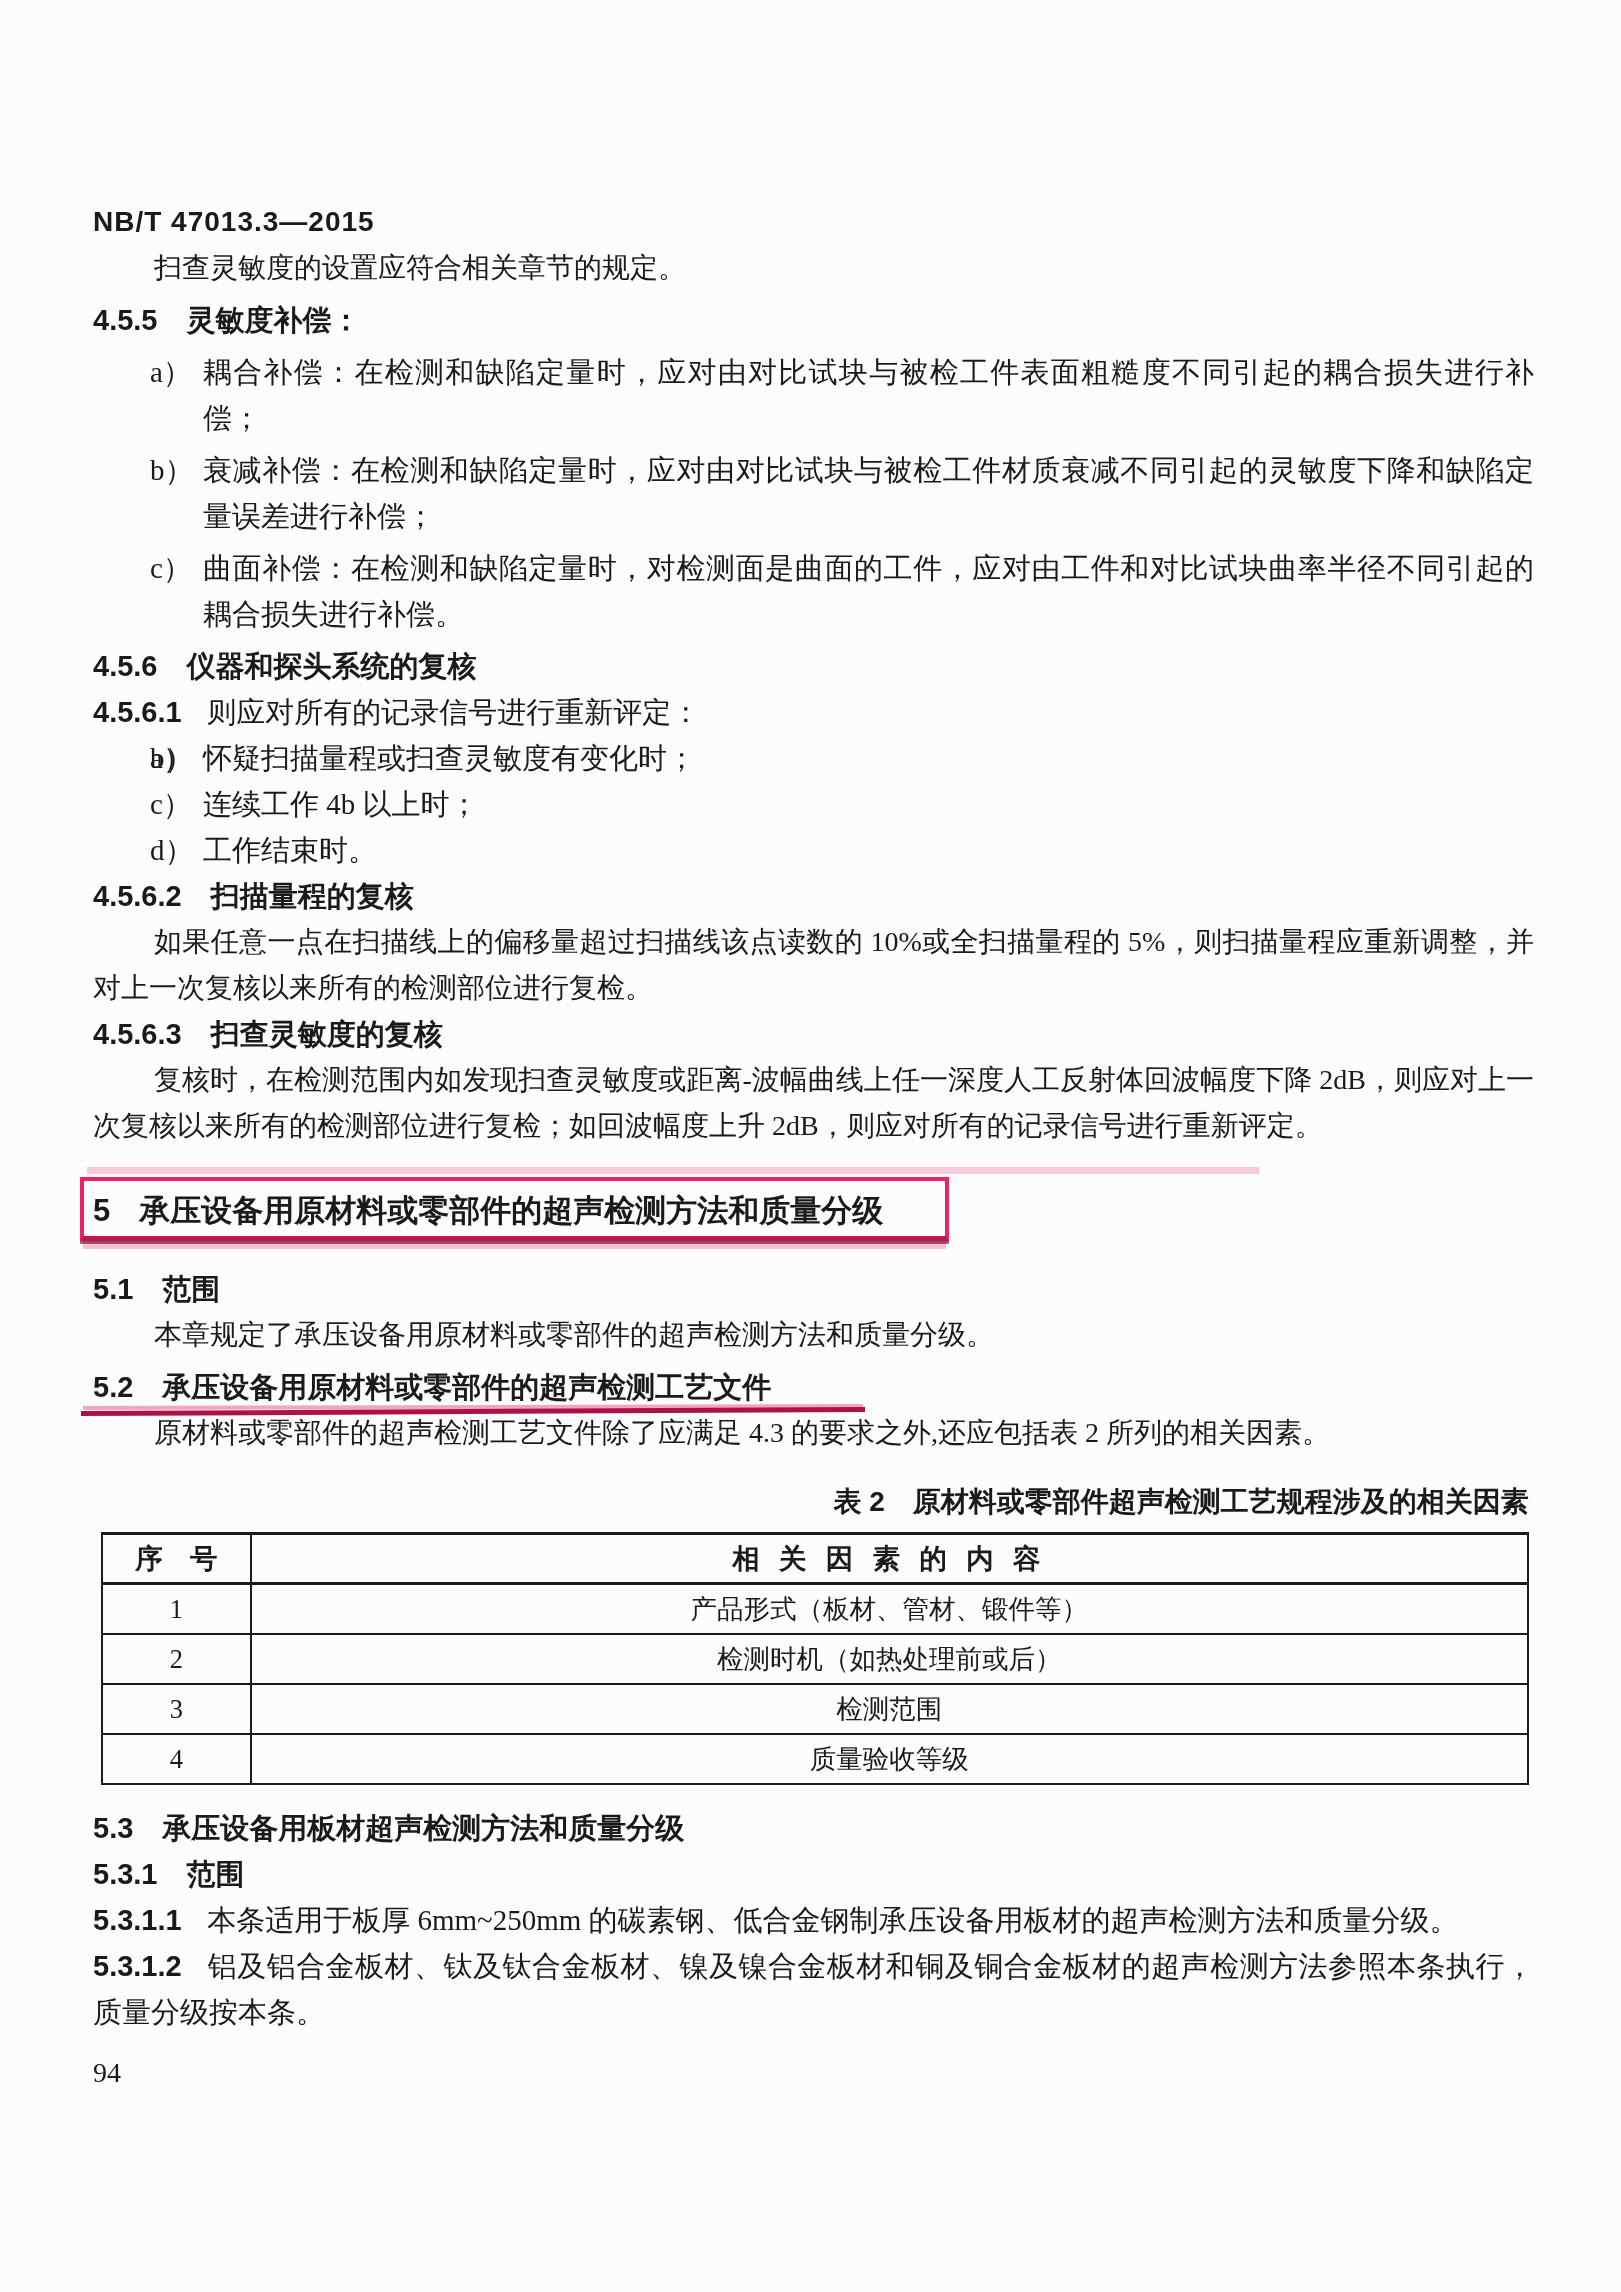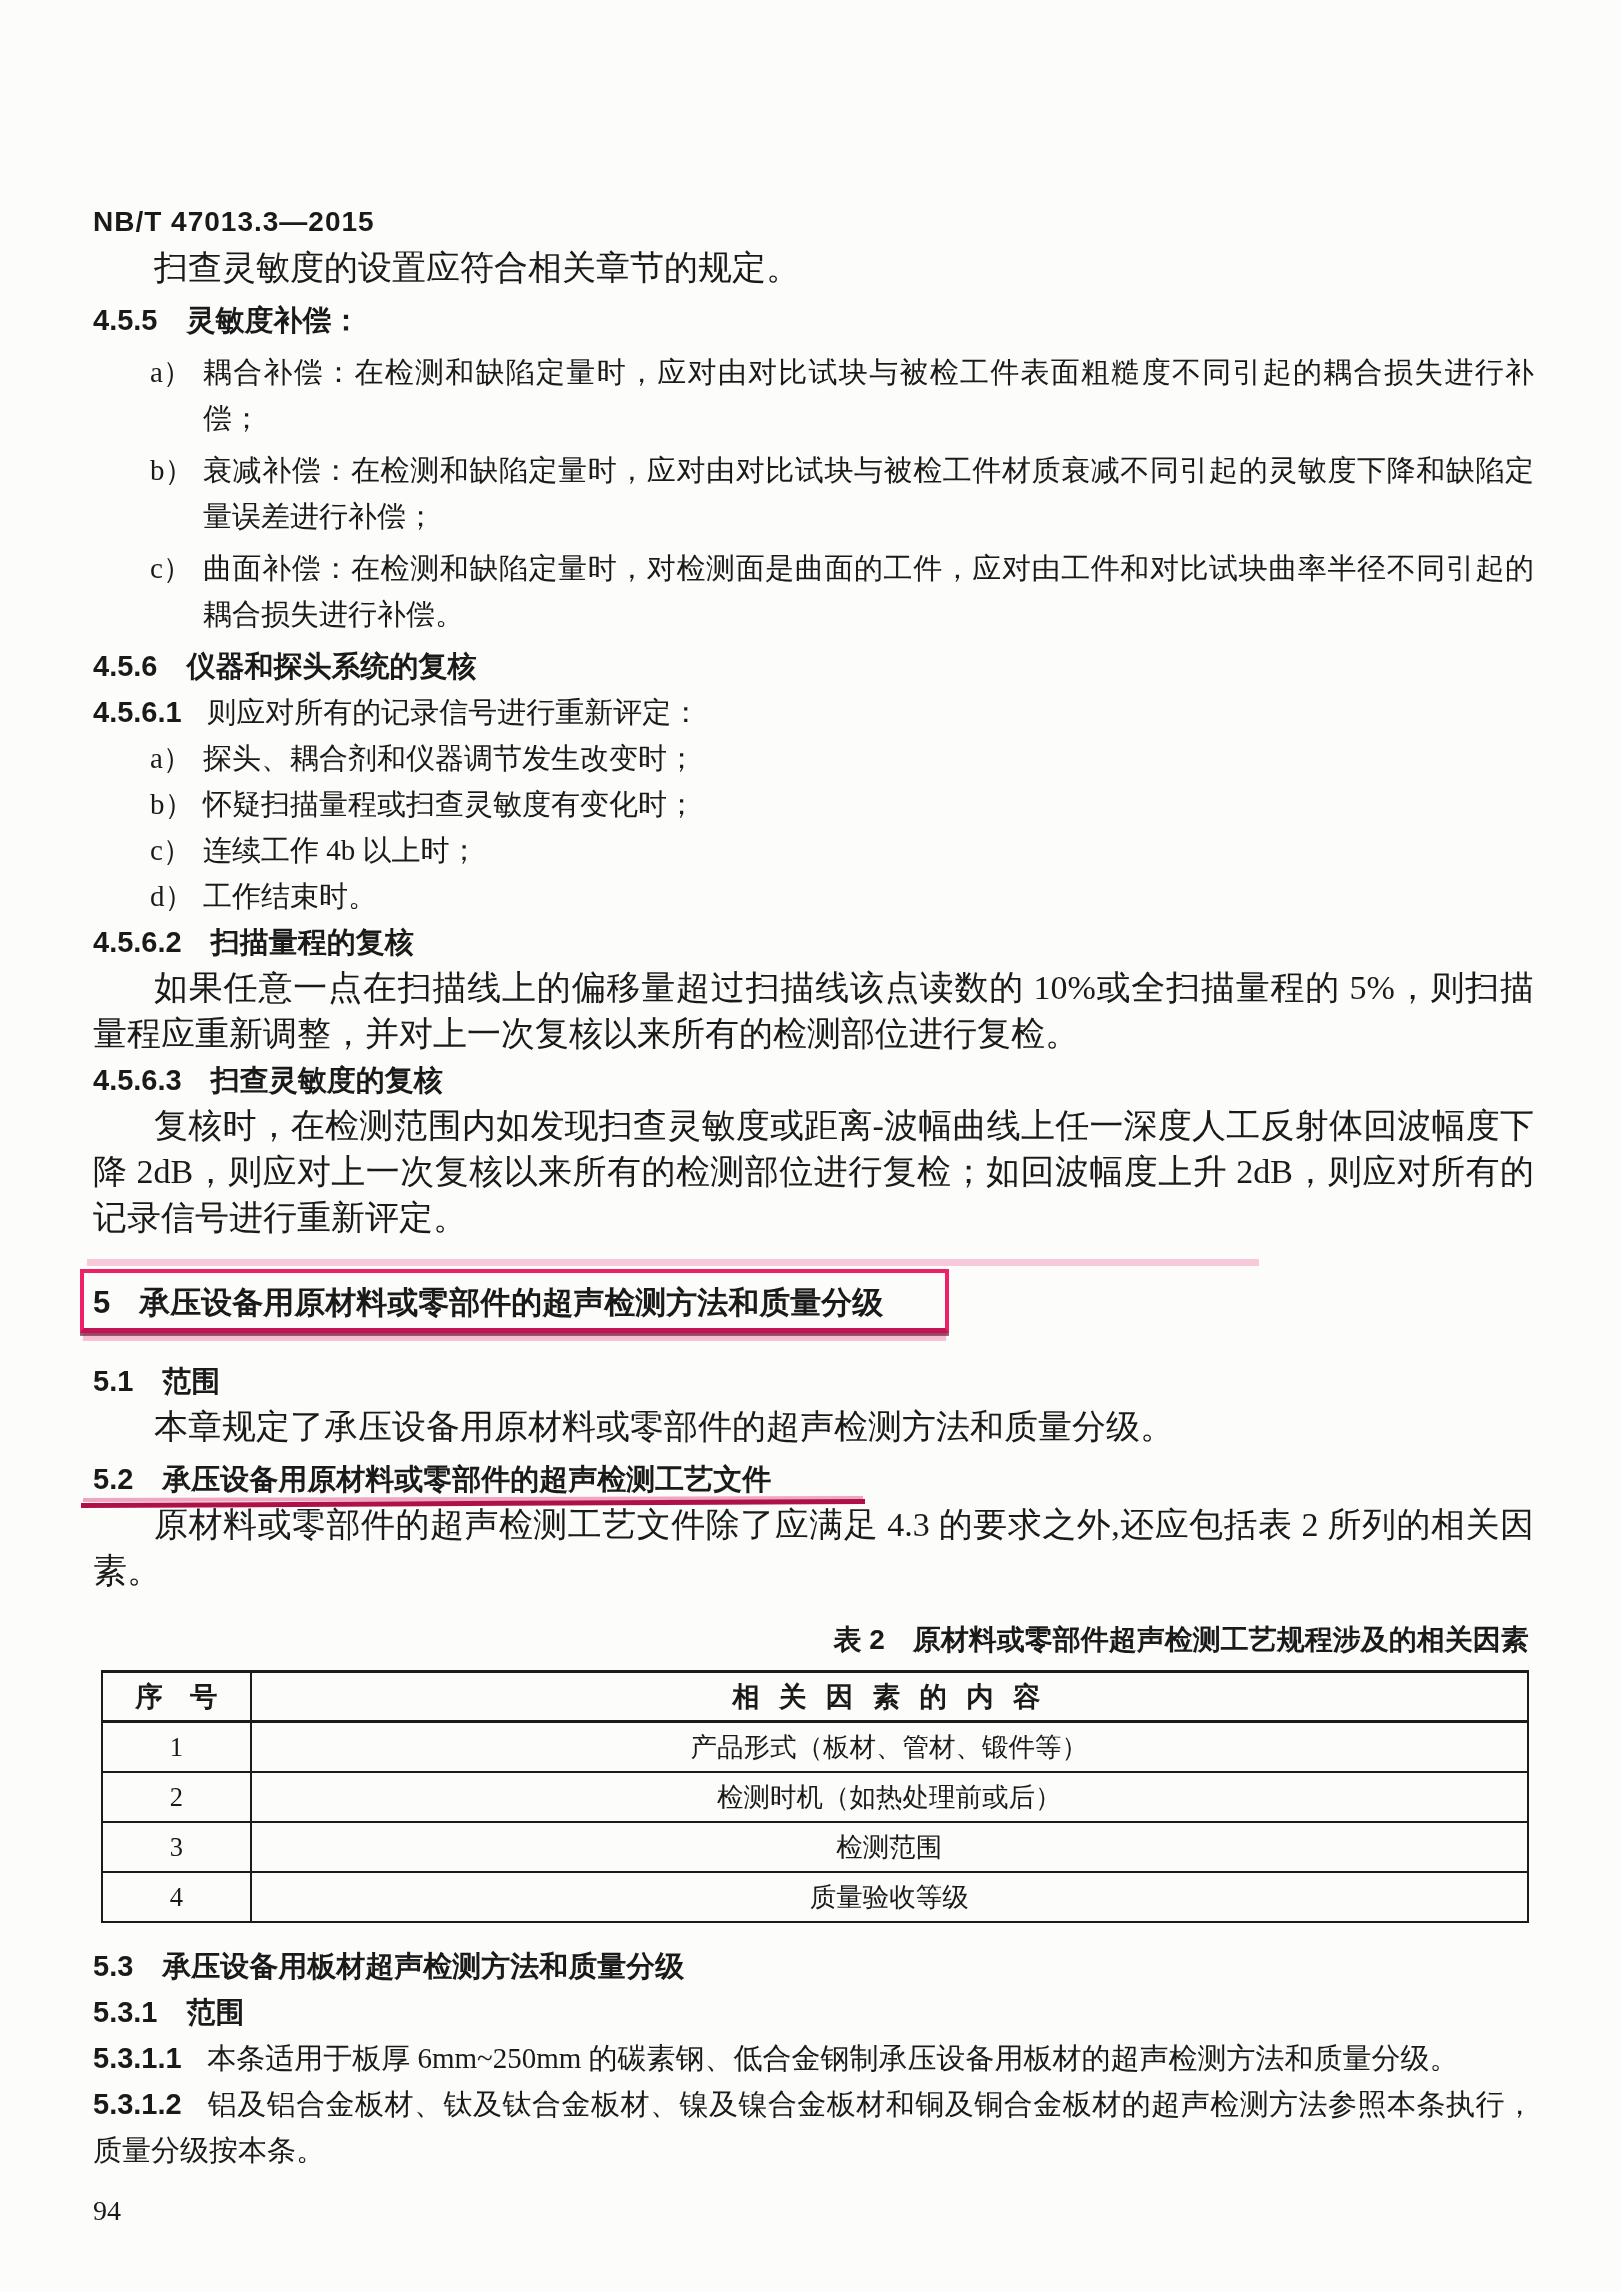--- a/index.html
+++ b/index.html
@@ -12,21 +12,21 @@
     font-family:"Liberation Serif","DejaVu Serif",serif;
     overflow:hidden;
   }
   .content{position:absolute;left:93px;top:199px;width:1441px;}
 
   .runhead{
     font-family:"Liberation Sans","DejaVu Sans",sans-serif;
     font-weight:bold;font-size:28px;line-height:46px;letter-spacing:1px;
   }
 
-  p.body{font-size:34px;line-height:46px;margin:0;text-align:justify;}
+  p.body{font-size:28px;line-height:46px;margin:0;text-align:justify;}
   .indent{text-indent:61px;}
 
   .h{
     font-family:"Liberation Sans","DejaVu Sans",sans-serif;
     font-weight:bold;font-size:29px;line-height:46px;margin:0;
   }
   .h .num{display:inline-block;margin-right:29px;}
 
   .clause{font-size:29px;line-height:46px;margin:0;text-align:justify;}
   .clause .num{
@@ -96,21 +96,21 @@
     <h3 class="h mt4"><span class="num">4.5.5</span><span>灵敏度补偿：</span></h3>
 
     <div class="li mt4"><span class="m">a）</span><span>耦合补偿：在检测和缺陷定量时，应对由对比试块与被检工件表面粗糙度不同引起的耦合损失进行补偿；</span></div>
     <div class="li mt4"><span class="m">b）</span><span>衰减补偿：在检测和缺陷定量时，应对由对比试块与被检工件材质衰减不同引起的灵敏度下降和缺陷定量误差进行补偿；</span></div>
     <div class="li mt4"><span class="m">c）</span><span>曲面补偿：在检测和缺陷定量时，对检测面是曲面的工件，应对由工件和对比试块曲率半径不同引起的耦合损失进行补偿。</span></div>
 
     <h3 class="h mt6"><span class="num">4.5.6</span><span>仪器和探头系统的复核</span></h3>
 
     <p class="clause"><span class="num">4.5.6.1</span><span>则应对所有的记录信号进行重新评定：</span></p>
 
-    <div class="li"><span class="m">a）</span><span>探头、耦合剂和仪器调节发生改变时；</span></div>
+    <div class="li"><span class="m">a）</span></div>
     <div class="li"><span class="m">b）</span><span>怀疑扫描量程或扫查灵敏度有变化时；</span></div>
     <div class="li"><span class="m">c）</span><span>连续工作 4b 以上时；</span></div>
     <div class="li"><span class="m">d）</span><span>工作结束时。</span></div>
 
     <h3 class="h"><span class="num">4.5.6.2</span><span>扫描量程的复核</span></h3>
     <p class="body indent">如果任意一点在扫描线上的偏移量超过扫描线该点读数的 10%或全扫描量程的 5%，则扫描量程应重新调整，并对上一次复核以来所有的检测部位进行复检。</p>
 
     <h3 class="h"><span class="num">4.5.6.3</span><span>扫查灵敏度的复核</span></h3>
     <p class="body indent">复核时，在检测范围内如发现扫查灵敏度或距离-波幅曲线上任一深度人工反射体回波幅度下降 2dB，则应对上一次复核以来所有的检测部位进行复检；如回波幅度上升 2dB，则应对所有的记录信号进行重新评定。</p>
 

